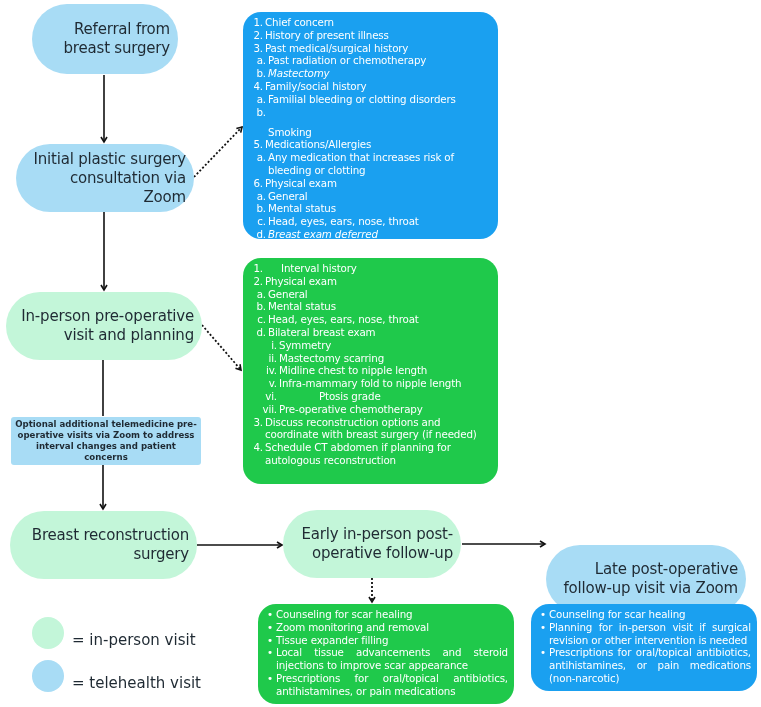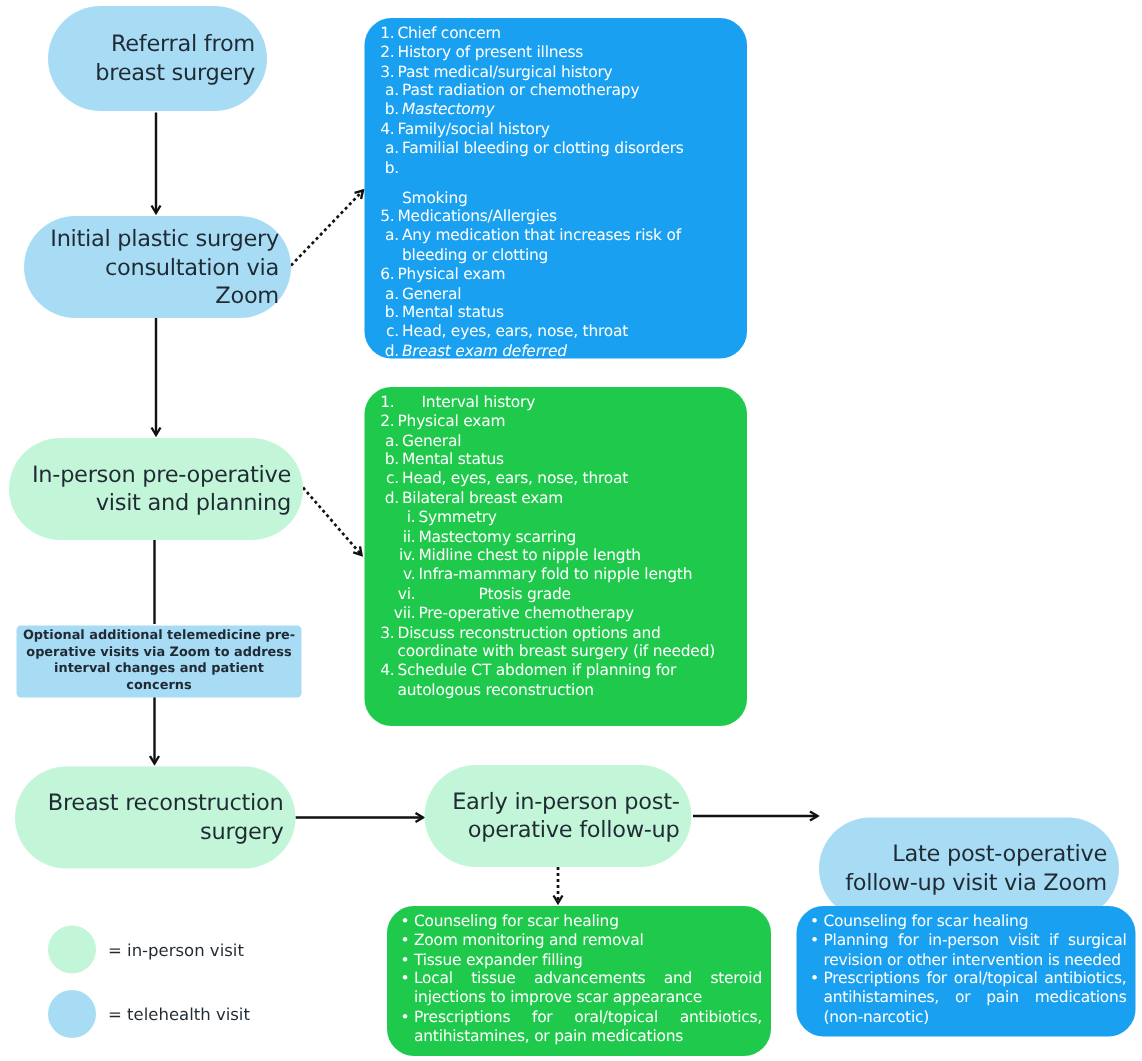--- a/index.html
+++ b/index.html
@@ -28,21 +28,21 @@
     .lv3 .m { width:24px; }
     .italic { font-style:italic; }
 
     .bul { display:flex; }
     .bul .dot { flex:0 0 12px; text-align:center; }
     .bul .t { flex:1 1 auto; text-align:justify; }
 
     .note { position:absolute; background:#a8dcf5; font-size:8.6px; line-height:11px;
             font-weight:bold; text-align:center; color:#1f2a33; border-radius:3px; padding:2px 3px; }
 
-    .legend-item { position:absolute; display:flex; align-items:center; font-size:11px; color:#1f2a33; }
+    .legend-item { position:absolute; display:flex; align-items:flex-end; font-size:15px; color:#1f2a33; }
     .legend-dot { width:32px; height:32px; border-radius:50%; margin-right:8px; }
 
     svg.conn { position:absolute; left:0; top:0; pointer-events:none; }
   </style>
 </head>
 <body>
 
 <svg class="conn" width="761" height="707">
   <defs>
     <marker id="ah" markerWidth="8" markerHeight="8" refX="6" refY="4" orient="auto" markerUnits="userSpaceOnUse">

